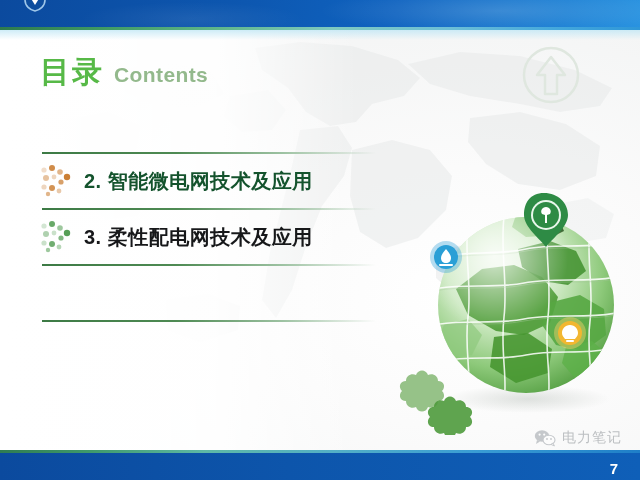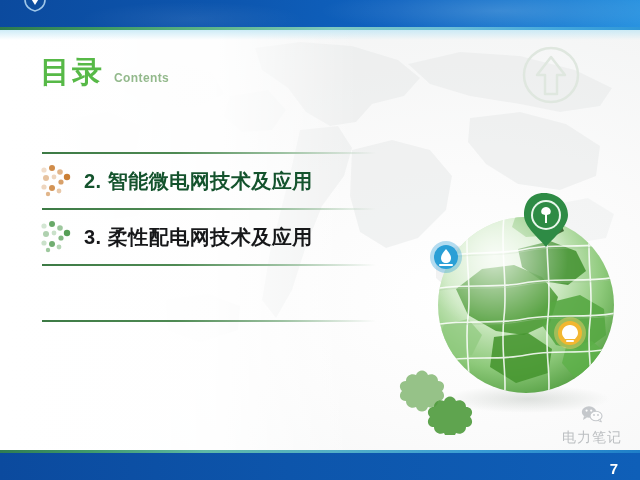--- a/index.html
+++ b/index.html
@@ -96,21 +96,21 @@
     white-space: nowrap;
   }
   .heading .cn {
     font-size: 30px;
     font-weight: bold;
     color: #57b947;
     letter-spacing: 2px;
     text-shadow: 0 1px 0 rgba(255,255,255,0.8);
   }
   .heading .en {
-    font-size: 12px;
+    font-size: 21px;
     font-weight: bold;
     color: #93b98c;
     letter-spacing: 0.4px;
   }
 
   
   .toc {
     position: absolute;
     left: 38px; top: 100px;
     width: 360px;
@@ -175,21 +175,20 @@
     font-size: 15px;
     font-weight: bold;
   }
   .watermark {
     position: absolute;
     right: 18px; bottom: 33px;
     display: flex;
     align-items: center;
     gap: 6px;
     opacity: 0.55;
-    flex-direction: column;
   }
   .wechat-icon { width: 22px; height: 18px; }
   .watermark-text {
     font-size: 14px;
     color: #8a8f94;
     letter-spacing: 1px;
     white-space: nowrap;
   }
 </style>
 </head>

